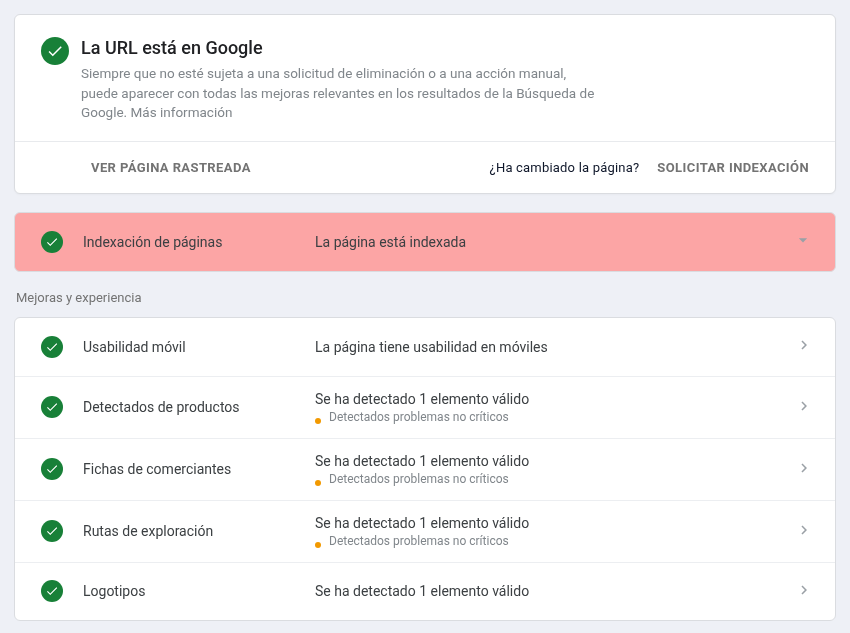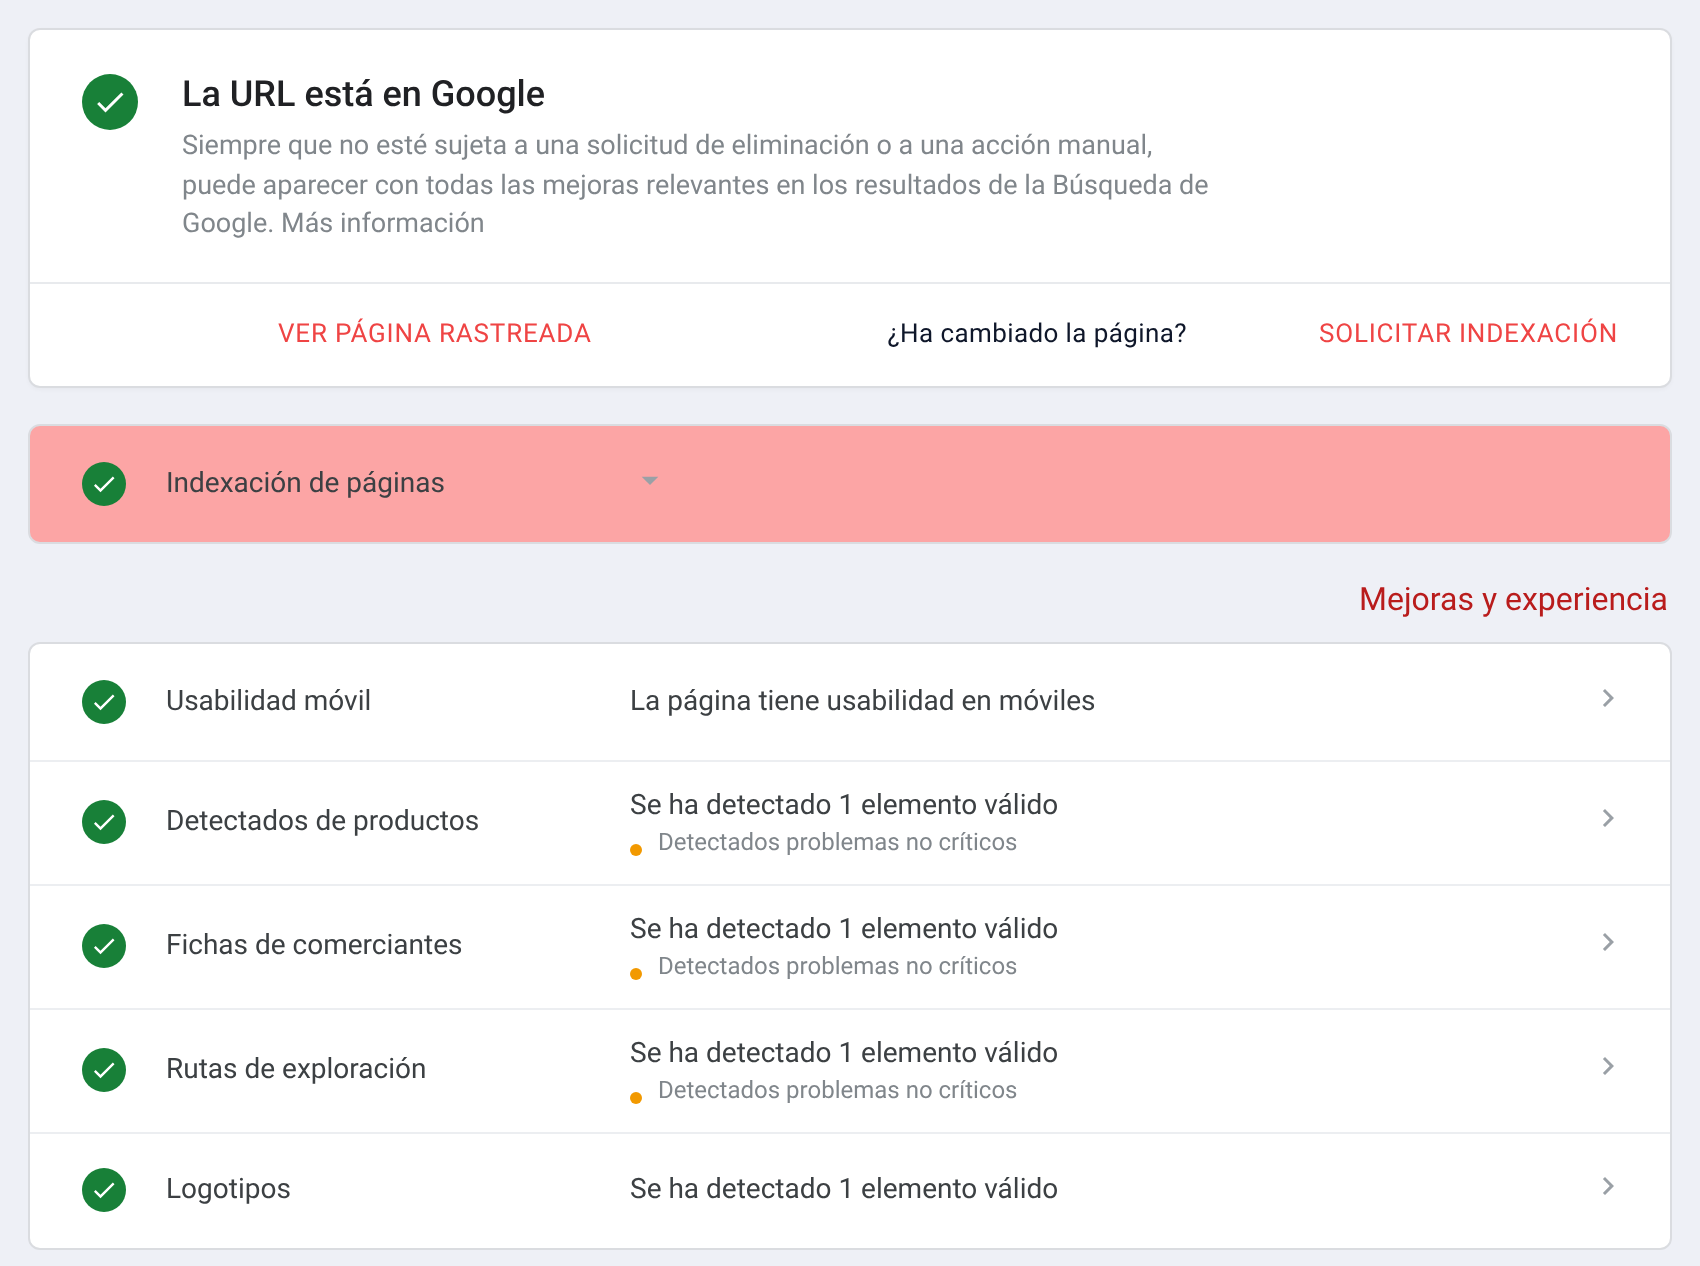--- a/index.html
+++ b/index.html
@@ -33,21 +33,21 @@
     height: 28px;
     border-radius: 50%;
     background: #188038;
     display: flex;
     align-items: center;
     justify-content: center;
     flex-shrink: 0;
   }
   .check-circle svg { display: block; }
   .hero-content {
-    margin-left: 22px;
+    margin-left: 12px;
     flex: 1;
   }
   .hero-title {
     font-size: 18px;
     font-weight: 500;
     color: #202124;
     margin-bottom: 6px;
   }
   .hero-desc {
     font-size: 13.5px;
@@ -62,46 +62,44 @@
     border-top: 1px solid #e8eaed;
     display: flex;
     align-items: center;
     padding: 18px 26px 18px 76px;
     font-size: 13px;
   }
   .txt-btn {
     background: none;
     border: none;
     font: inherit;
-    font-weight: 400;
-    color: #ef4444;
+    font-weight: 700;
+    color: #737373;
     letter-spacing: 0.4px;
     cursor: pointer;
     padding: 0;
     text-transform: uppercase;
-    margin-left: 48px;
   }
   .spacer { flex: 1; }
   .question {
     color: #0f172a;
     margin-right: 18px;
     letter-spacing: 0.2px;
   }
   .row-card {
     background: #fca5a5;
     border: 1px solid #dadce0;
     border-radius: 6px;
     margin-bottom: 18px;
     overflow: hidden;
   }
   .section-title {
-    font-size: 16px;
-    color: #b91c1c;
+    font-size: 13px;
+    color: #737373;
     margin: 6px 2px 12px 2px;
-    text-align: right;
   }
   .list-card {
     background: #fff;
     border: 1px solid #dadce0;
     border-radius: 6px;
     overflow: hidden;
   }
   .row {
     display: flex;
     align-items: center;
@@ -175,20 +173,21 @@
   </div>
 
   <div class="row-card">
     <div class="row">
       <div class="check-circle small">
         <svg width="14" height="14" viewBox="0 0 24 24">
             <path fill="#fff" d="M9 16.17 4.83 12l-1.42 1.41L9 19 21 7l-1.41-1.41z"></path>
           </svg>
       </div>
       <div class="row-label">Indexación de páginas</div>
+      <div class="row-status">La página está indexada</div>
       <span class="chevron">
         <svg width="20" height="20" viewBox="0 0 24 24">
             <path fill="currentColor" d="M7 10l5 5 5-5z"></path>
           </svg>
       </span>
     </div>
   </div>
 
   <div class="section-title">Mejoras y experiencia</div>
 

